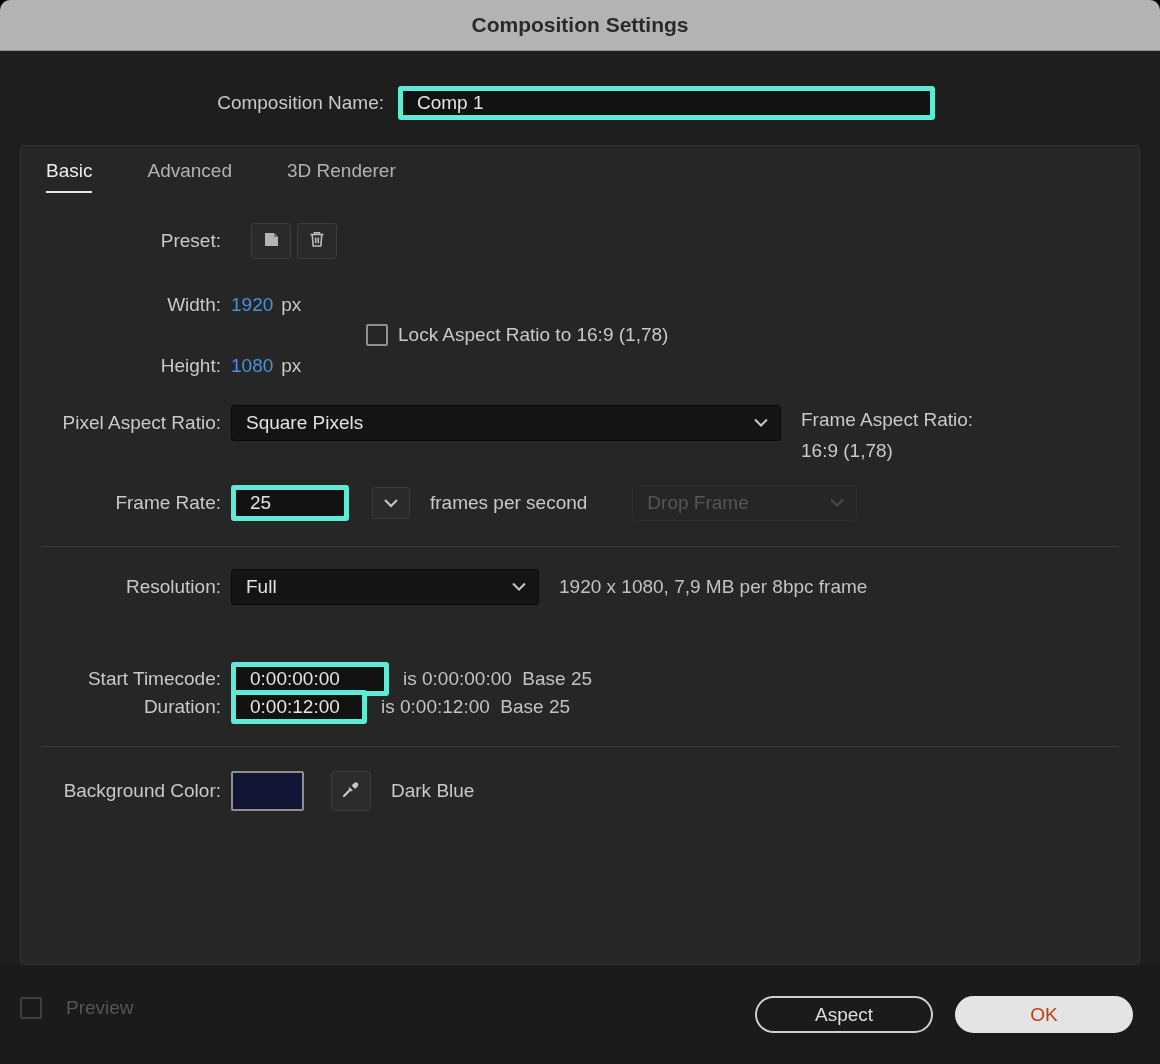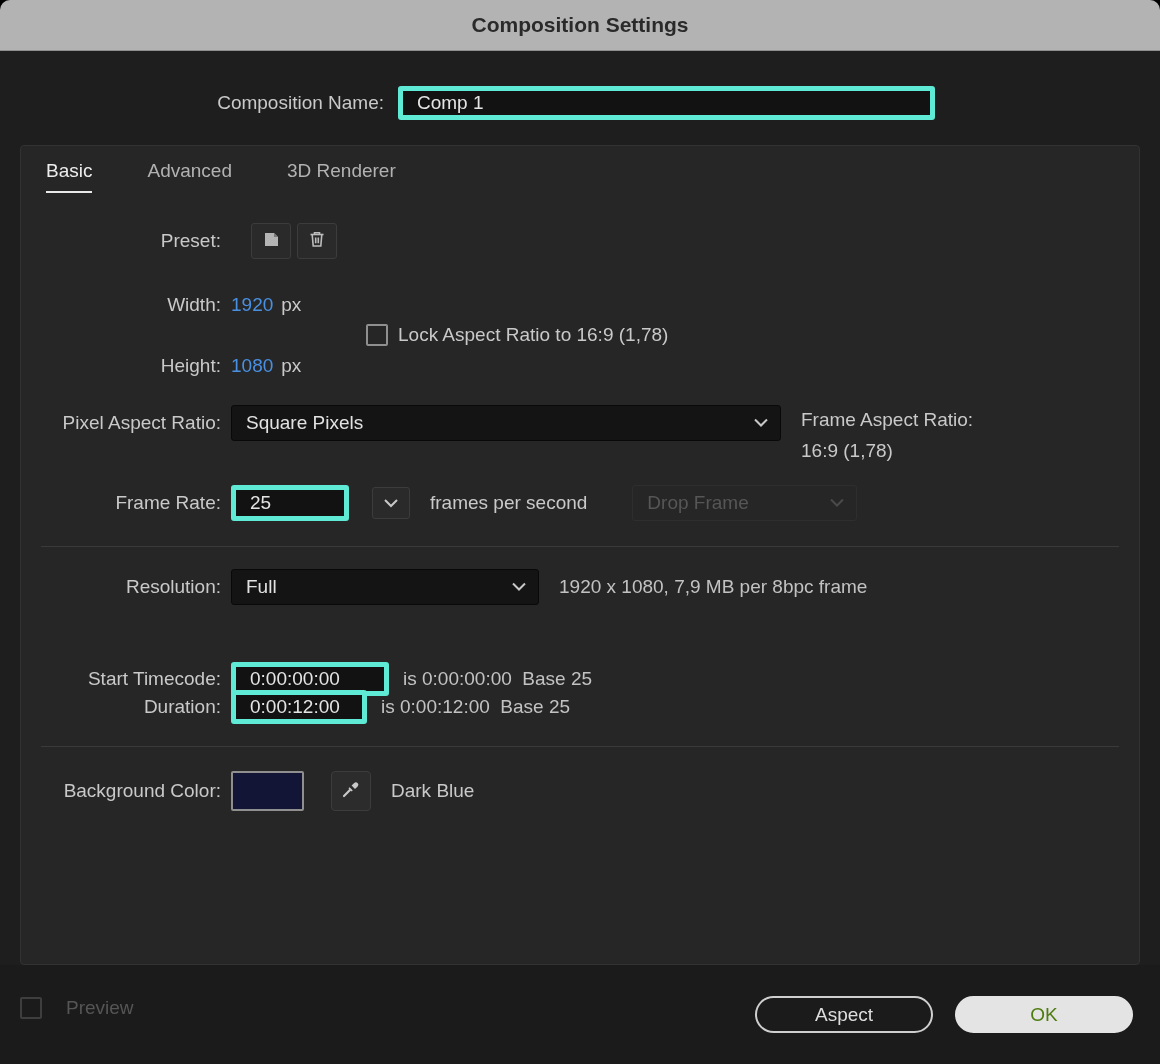--- a/index.html
+++ b/index.html
@@ -51,21 +51,21 @@
 
   .swatch{width:73px;height:40px;border:2px solid #8f8f8f;border-radius:2px;box-sizing:border-box;flex:0 0 auto;}
   .eyedrop-btn{width:40px;height:40px;background:#2c2c2c;border:1px solid #3c3c3c;border-radius:4px;display:flex;align-items:center;justify-content:center;box-sizing:border-box;}
 
   
   .footer{position:absolute;left:0;top:965px;width:100%;height:99px;background:#1b1b1b;}
   .preview-wrap{position:absolute;left:20px;top:32px;display:flex;align-items:center;gap:24px;}
   .preview-wrap .lbl{color:#555555;}
   .btn{position:absolute;top:31px;height:37px;width:178px;border-radius:19px;font-size:19px;display:flex;align-items:center;justify-content:center;box-sizing:border-box;cursor:default;}
   .btn-cancel{left:755px;background:transparent;border:2px solid #cfcfcf;color:#dedede;}
-  .btn-ok{left:955px;background:#e4e4e4;border:2px solid #e4e4e4;color:#4d7c0f;}
+  .btn-ok{left:955px;background:#e4e4e4;border:2px solid #e4e4e4;color:#c2410c;}
 </style>
 </head>
 <body>
 
 <div class="dialog">
 
   <div class="titlebar">
     <span class="title">Composition Settings</span>
   </div>
 

